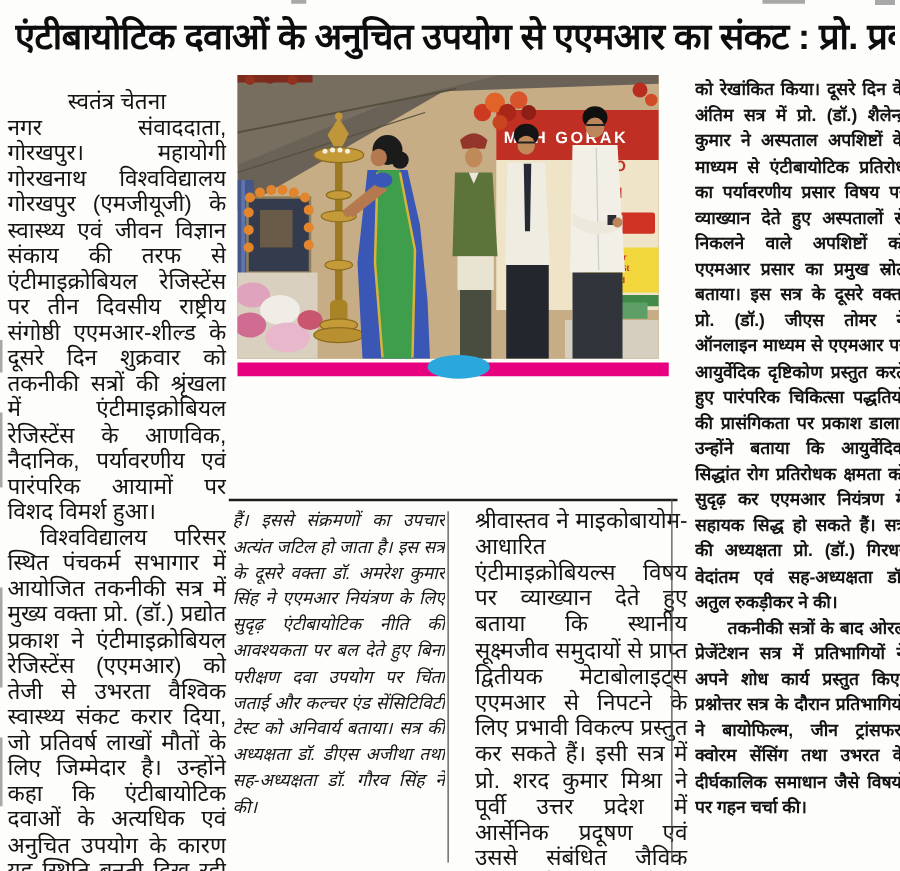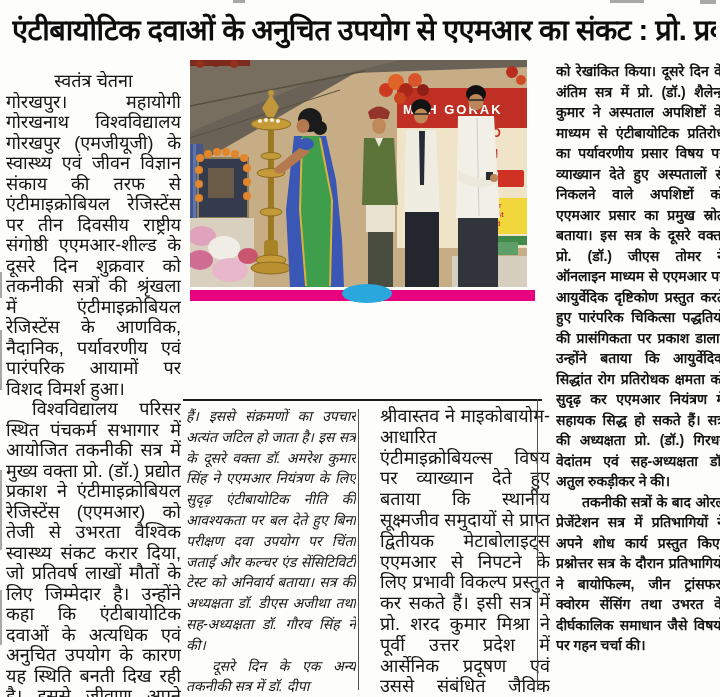--- a/index.html
+++ b/index.html
@@ -54,20 +54,24 @@
   <div class="artifact top3"></div>
   <div class="artifact edge1"></div>
   <div class="artifact edge2"></div>
   <div class="artifact edge3"></div>
   <div class="artifact edge4"></div>
 
   <div class="headline">एंटीबायोटिक दवाओं के अनुचित उपयोग से एएमआर का संकट : प्रो. प्रकाश</div>
 
   <div class="col col1">
     <p class="dateline">स्वतंत्र चेतना</p>
+    <p class="byline">
+      <span>नगर</span>
+      <span>संवाददाता,</span>
+    </p>
     <p>गोरखपुर। महायोगी गोरखनाथ विश्वविद्यालय गोरखपुर (एमजीयूजी) के स्वास्थ्य एवं जीवन विज्ञान संकाय की तरफ से एंटीमाइक्रोबियल रेजिस्टेंस पर तीन दिवसीय राष्ट्रीय संगोष्ठी एएमआर-शील्ड के दूसरे दिन शुक्रवार को तकनीकी सत्रों की श्रृंखला में एंटीमाइक्रोबियल रेजिस्टेंस के आणविक, नैदानिक, पर्यावरणीय एवं पारंपरिक आयामों पर विशद विमर्श हुआ।</p>
     <p class="indent">विश्वविद्यालय परिसर स्थित पंचकर्म सभागार में आयोजित तकनीकी सत्र में मुख्य वक्ता प्रो. (डॉ.) प्रद्योत प्रकाश ने एंटीमाइक्रोबियल रेजिस्टेंस (एएमआर) को तेजी से उभरता वैश्विक स्वास्थ्य संकट करार दिया, जो प्रतिवर्ष लाखों मौतों के लिए जिम्मेदार है। उन्होंने कहा कि एंटीबायोटिक दवाओं के अत्यधिक एवं अनुचित उपयोग के कारण यह स्थिति बनती दिख रही है। इससे जीवाणु अपने आनुवंशिक स्वरूप में परिवर्तन कर एंजाइम उत्पादन, लक्ष्य संशोधन, एफ्लक्स पंप तथा बायोफिल्म निर्माण जैसे जटिल तंत्र विकसित कर लेते</p>
   </div>
 
   <div class="photo" role="img" aria-label="Woman in a blue-green saree lighting a tall brass lamp beside three men at the seminar inauguration, banner in background">
     <svg viewBox="0 0 337 227" xmlns="http://www.w3.org/2000/svg">
       <rect x="0" y="0" width="337" height="227" fill="#c7ad86"></rect>
       <g>
         <polygon points="0,0 337,0 337,7 165,13 0,108" fill="#6a6257"></polygon>
         <polygon points="0,0 210,0 120,22 0,72" fill="#776e5f"></polygon>
@@ -208,21 +212,20 @@
     </svg>
   </div>
 
   <div class="bar"></div>
   <div class="bar-ellipse"></div>
 
   <div class="caption-rule"></div>
 
   <div class="col col2">
     <p>हैं। इससे संक्रमणों का उपचार अत्यंत जटिल हो जाता है। इस सत्र के दूसरे वक्ता डॉ. अमरेश कुमार सिंह ने एएमआर नियंत्रण के लिए सुदृढ़ एंटीबायोटिक नीति की आवश्यकता पर बल देते हुए बिना परीक्षण दवा उपयोग पर चिंता जताई और कल्चर एंड सेंसिटिविटी टेस्ट को अनिवार्य बताया। सत्र की अध्यक्षता डॉ. डीएस अजीथा तथा सह-अध्यक्षता डॉ. गौरव सिंह ने की।</p>
-    <p class="indent">दूसरे दिन के एक अन्य तकनीकी सत्र में डॉ. दीपा</p>
   </div>
 
   <div class="col col3">
     <p>श्रीवास्तव ने माइकोबायोम-आधारित एंटीमाइक्रोबियल्स विषय पर व्याख्यान देते हुए बताया कि स्थानीय सूक्ष्मजीव समुदायों से प्राप्त द्वितीयक मेटाबोलाइट्स एएमआर से निपटने के लिए प्रभावी विकल्प प्रस्तुत कर सकते हैं। इसी सत्र में प्रो. शरद कुमार मिश्रा ने पूर्वी उत्तर प्रदेश में आर्सेनिक प्रदूषण एवं उससे संबंधित जैविक उपचार की संभावनाओं पर अपने शोध निष्कर्ष प्रस्तुत किए और पर्यावरणीय कारकों के एएमआर पर प्रभाव</p>
   </div>
 
   <div class="col col4">
     <p>को रेखांकित किया। दूसरे दिन के अंतिम सत्र में प्रो. (डॉ.) शैलेन्द्र कुमार ने अस्पताल अपशिष्टों के माध्यम से एंटीबायोटिक प्रतिरोध का पर्यावरणीय प्रसार विषय पर व्याख्यान देते हुए अस्पतालों से निकलने वाले अपशिष्टों को एएमआर प्रसार का प्रमुख स्रोत बताया। इस सत्र के दूसरे वक्ता प्रो. (डॉ.) जीएस तोमर ने ऑनलाइन माध्यम से एएमआर पर आयुर्वेदिक दृष्टिकोण प्रस्तुत करते हुए पारंपरिक चिकित्सा पद्धतियों की प्रासंगिकता पर प्रकाश डाला। उन्होंने बताया कि आयुर्वेदिक सिद्धांत रोग प्रतिरोधक क्षमता को सुदृढ़ कर एएमआर नियंत्रण में सहायक सिद्ध हो सकते हैं। सत्र की अध्यक्षता प्रो. (डॉ.) गिरधर वेदांतम एवं सह-अध्यक्षता डॉ. अतुल रुकड़ीकर ने की।</p>
     <p class="indent">तकनीकी सत्रों के बाद ओरल प्रेजेंटेशन सत्र में प्रतिभागियों ने अपने शोध कार्य प्रस्तुत किए। प्रश्नोत्तर सत्र के दौरान प्रतिभागियों ने बायोफिल्म, जीन ट्रांसफर, क्वोरम सेंसिंग तथा उभरत के दीर्घकालिक समाधान जैसे विषयों पर गहन चर्चा की।</p>
   </div>

